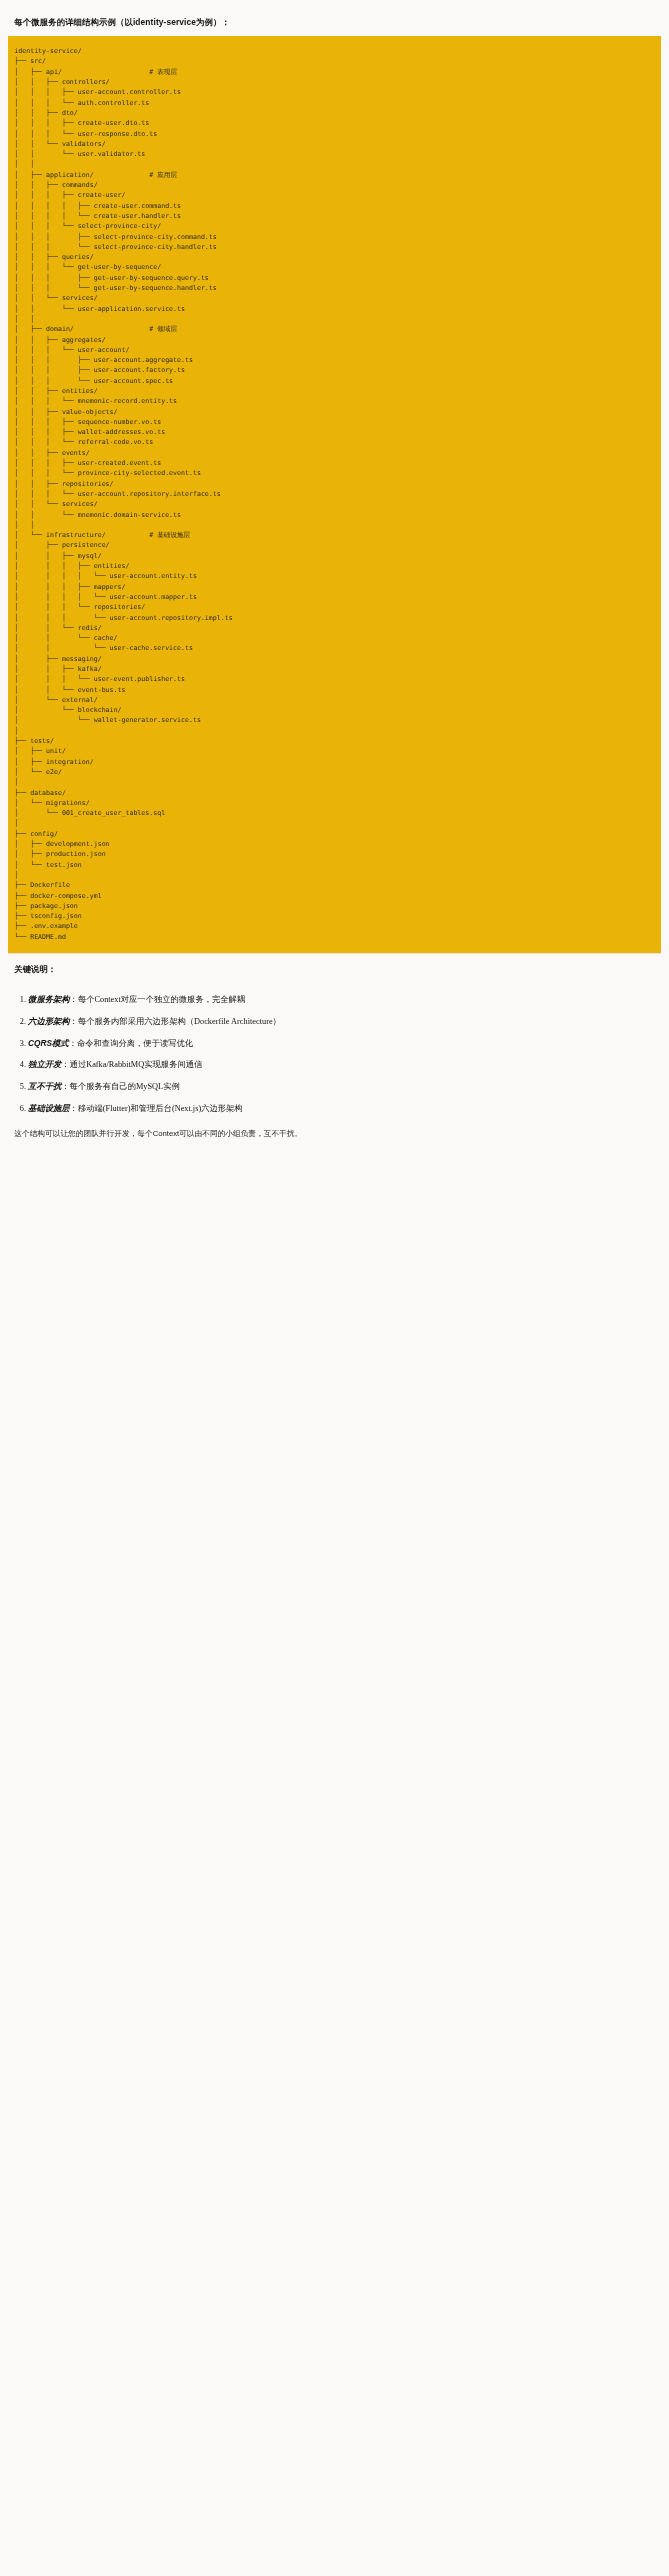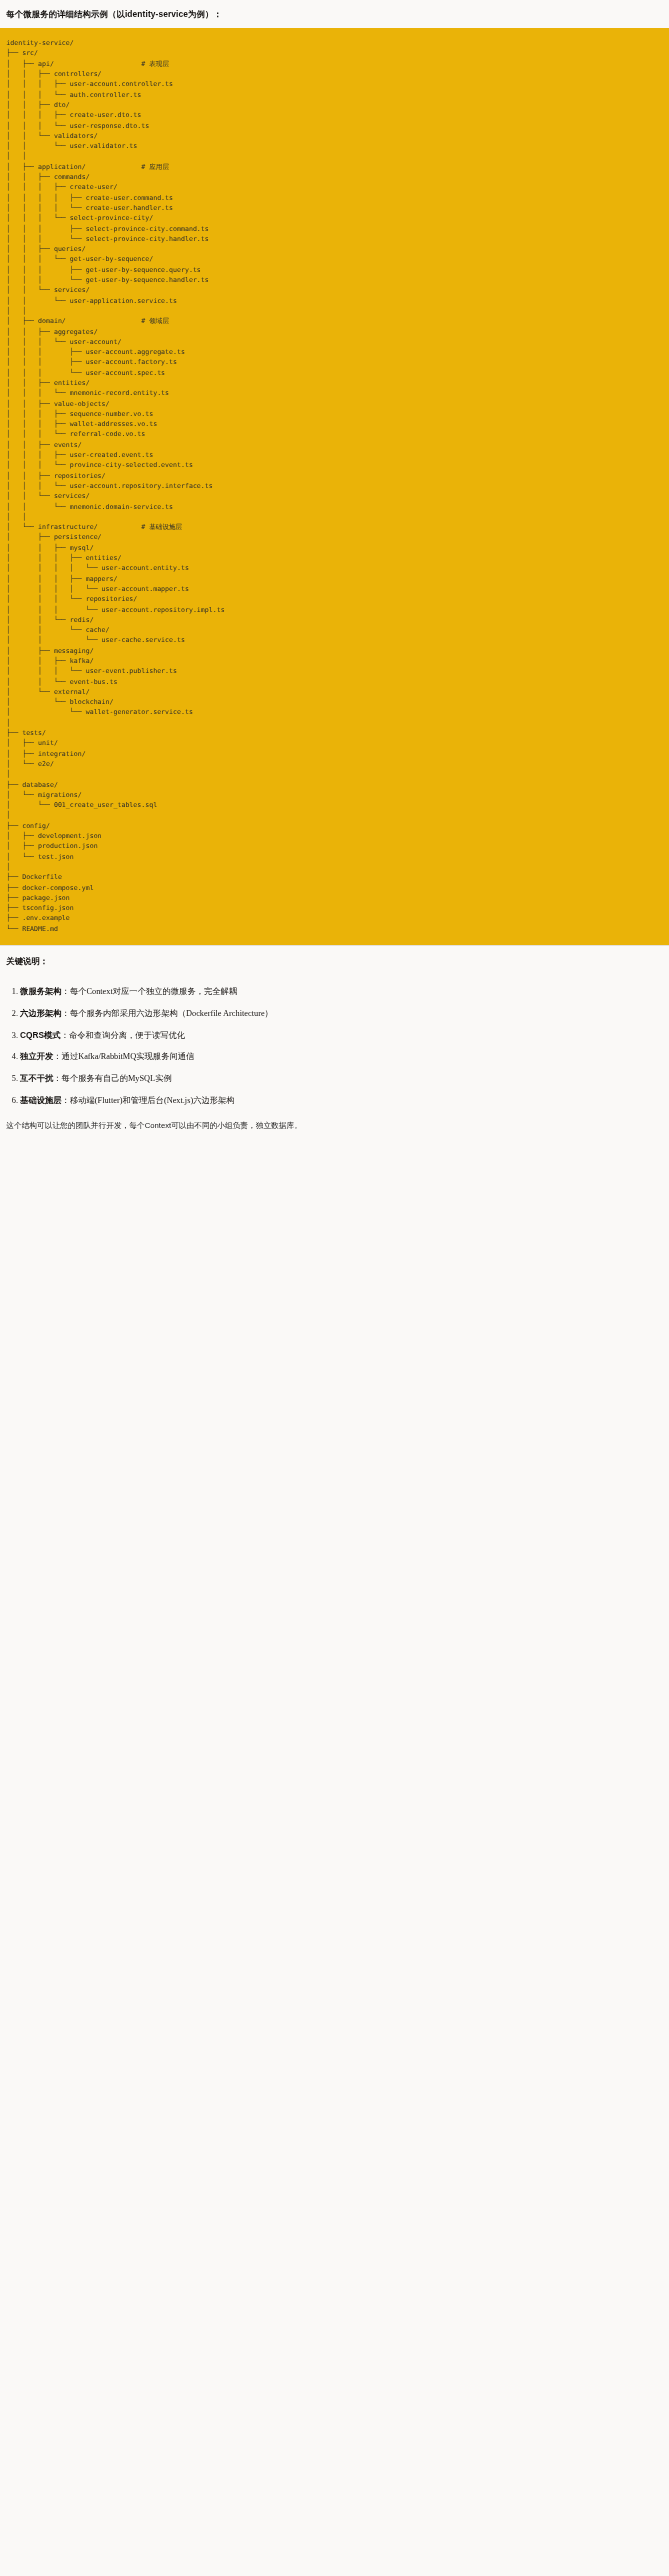--- a/index.html
+++ b/index.html
@@ -10,21 +10,21 @@
   body {
     width: 669px;
     font-family: "Liberation Sans", sans-serif;
     color: #1a1a1a;
     -webkit-font-smoothing: antialiased;
   }
   .page {
     width: 669px;
     box-sizing: border-box;
     background: #faf9f7;
-    padding: 0;
+    padding: 8px;
   }
 
   
   .header-block {
     padding: 8.1px 6.3px 6.9px 6.3px;
     background: #faf9f7;
   }
   .doc-title {
     font-family: "Liberation Sans", sans-serif;
     font-weight: bold;
@@ -79,20 +79,21 @@
     color: #14110f;
     margin-bottom: 7.8px;
   }
   ol.notes > li::marker {
     font-family: "Liberation Serif", serif;
     font-size: 8.3px;
   }
   ol.notes > li .k {
     font-weight: bold;
     font-family: "Liberation Sans", sans-serif;
+    font-style: italic;
   }
   ol.notes > li .v {
     font-family: "Liberation Serif", serif;
   }
   .closing {
     padding: 1.3px 6.3px 8.8px 6.3px;
     font-family: "Liberation Sans", sans-serif;
     font-size: 7.7px;
     line-height: 1.55;
     color: #1a1a1a;
@@ -216,16 +217,16 @@
       </li>
       <li>
         <span class="k">互不干扰</span><span class="v">：</span><span class="v">每个服务有自己的MySQL实例</span>
       </li>
       <li>
         <span class="k">基础设施层</span><span class="v">：</span><span class="v">移动端(Flutter)和管理后台(Next.js)六边形架构</span>
       </li>
     </ol>
   </div>
 
-  <div class="closing">这个结构可以让您的团队并行开发，每个Context可以由不同的小组负责，独立数据库。</div>
+  <div class="closing">这个结构可以让您的团队并行开发，每个Context可以由不同的小组负责，互不干扰。</div>
 
 </div>
 
 
 </body></html>

